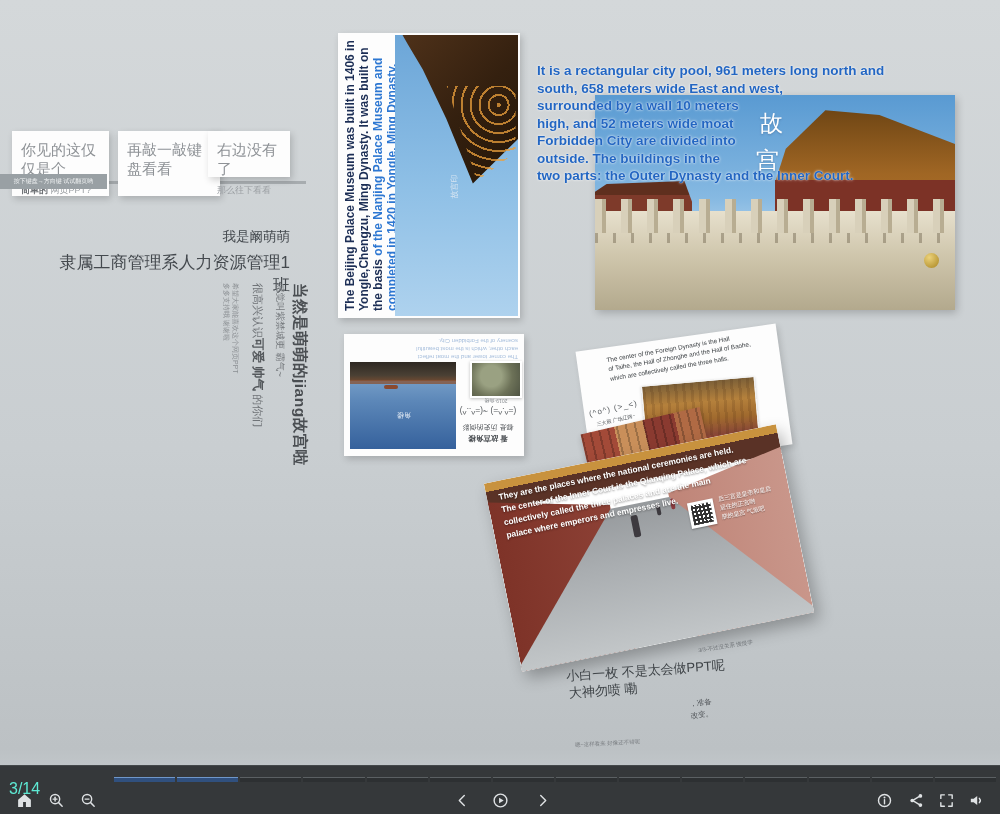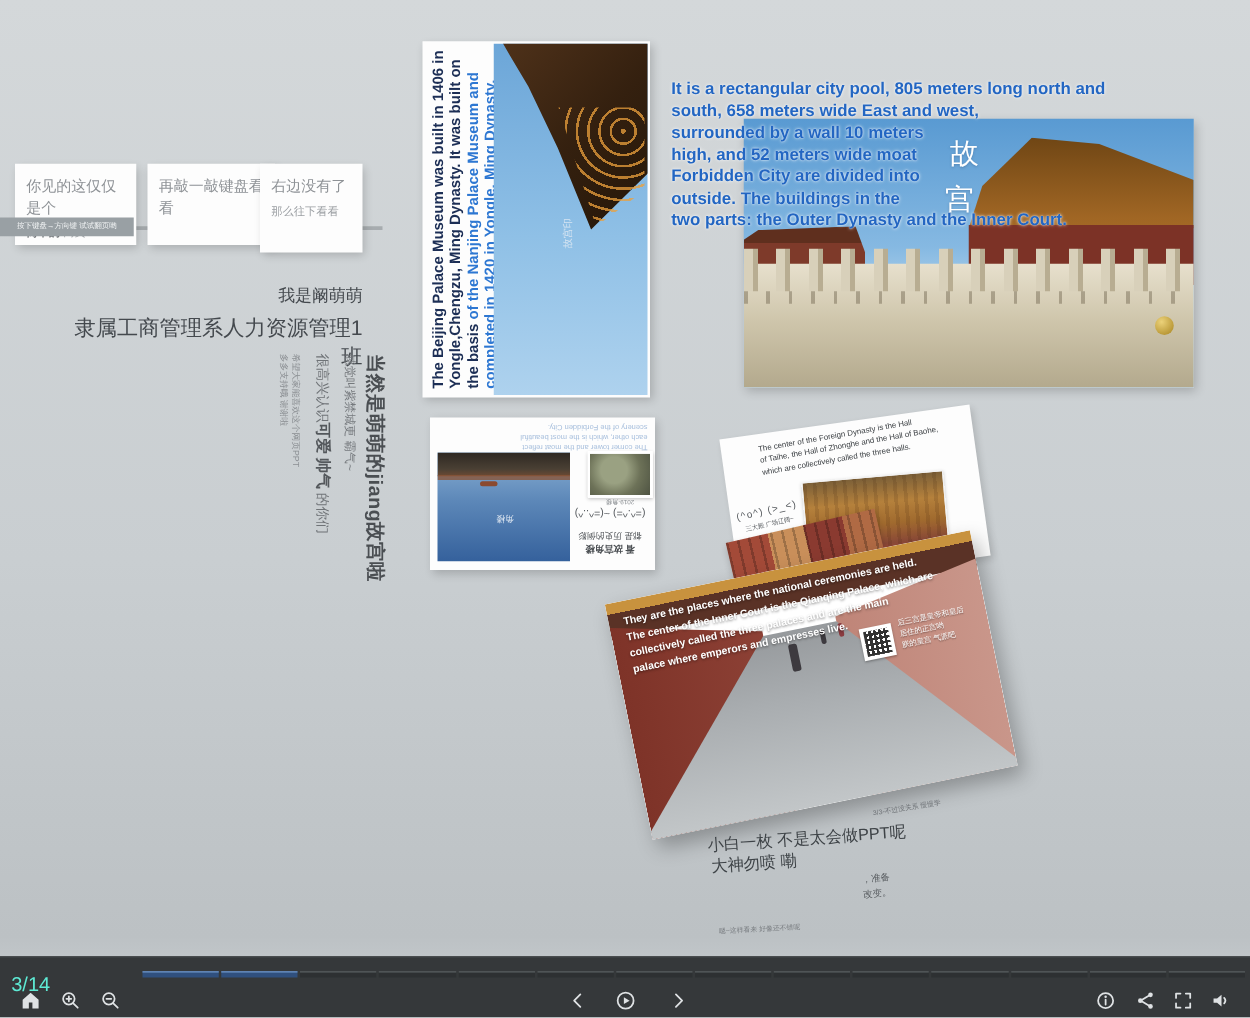--- a/index.html
+++ b/index.html
@@ -9,22 +9,22 @@
   .abs{position:absolute;}
   .card{background:#fdfdfd;box-shadow:2px 3px 7px rgba(0,0,0,.18);}
 
   
   .ribbon-line{left:0;top:181px;width:306px;height:3px;background:#a7acaf;z-index:1;}
   .ribbon{left:0;top:174px;width:107px;height:15px;background:#99a0a4;z-index:3;
     color:#f2f4f5;font-size:6px;line-height:15px;text-align:center;white-space:nowrap;overflow:hidden;}
   .icard{z-index:2;padding:10px 7px 0 9px;box-sizing:border-box;}
   #card1{left:12px;top:131px;width:97px;height:65px;}
   #card2{left:118px;top:131px;width:102px;height:65px;}
-  #card3{left:208px;top:131px;width:82px;height:71px;}
-  .icard .l1{font-size:12px;color:#8e9296;margin-bottom:5px;}
+  #card3{left:208px;top:131px;width:82px;height:46px;}
+  .icard .l1{font-size:15px;color:#8e9296;margin-bottom:5px;}
   .icard .l2{font-size:9px;color:#9a9ea2;}
   .icard b{color:#6b6f73;font-family:Liberation Serif, serif;}
 
   
   #title-card{left:338px;top:33px;width:182px;height:285px;}
   .rot-text{position:absolute;left:0;top:0;width:285px;height:57px;
     transform-origin:0 0;transform:rotate(-90deg) translateX(-285px);
     box-sizing:border-box;padding:5px 6px 0 7px;
     font-size:12px;font-weight:bold;line-height:1.18;color:#1c2e55;}
   .rot-text .blue{color:#2d77d2;}
@@ -195,21 +195,21 @@
     <div class="hall-right">
       <div class="hall-roof"></div>
       <div class="hall-wall"></div>
     </div>
     <div class="roof-left"></div>
     <div class="balustrade"></div>
     <div class="finial"></div>
   </div>
 
   <div class="abs" id="moat-text">
-    <div>It is a rectangular city pool, 805 meters long north and</div>
+    <div>It is a rectangular city pool, 961 meters long north and</div>
     <div>south, 658 meters wide East and west,</div>
     <div>surrounded by a wall 10 meters</div>
     <div>high, and 52 meters wide moat</div>
     <div>Forbidden City are divided into</div>
     <div>outside. The buildings in the</div>
     <div>two parts: the Outer Dynasty and the Inner Court.</div>
   </div>
   <div class="abs" id="hanzi">
     <div>故</div>
     <div>宫</div>

